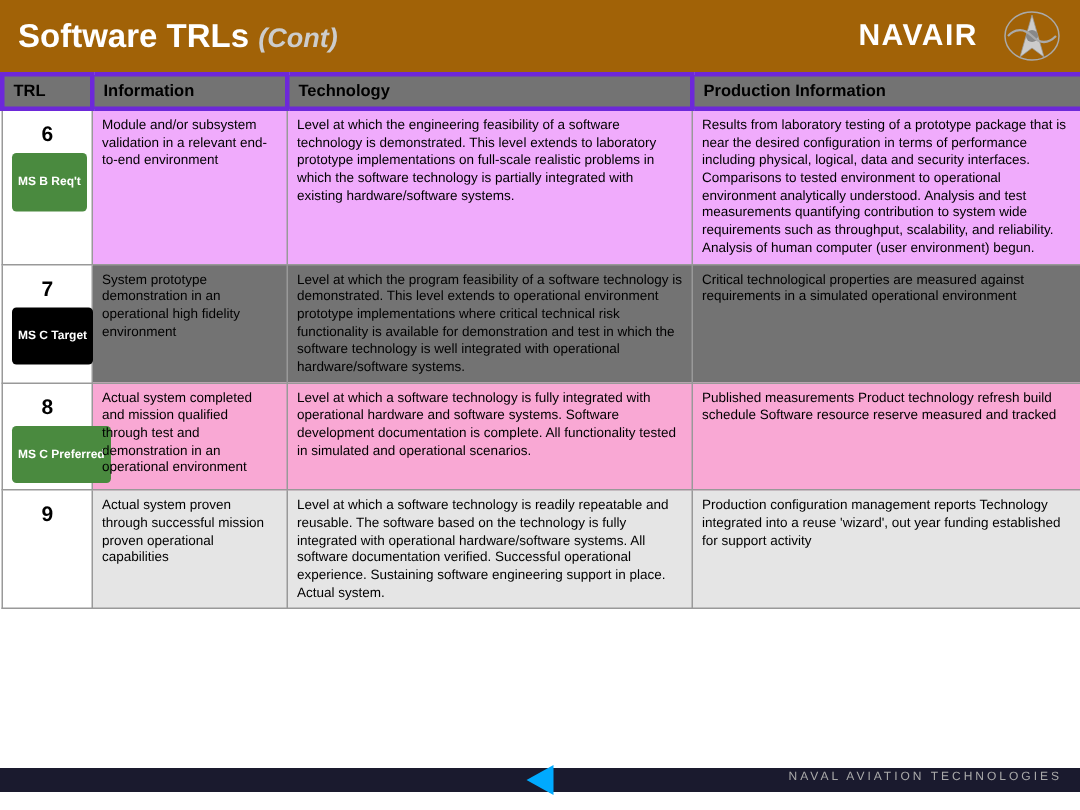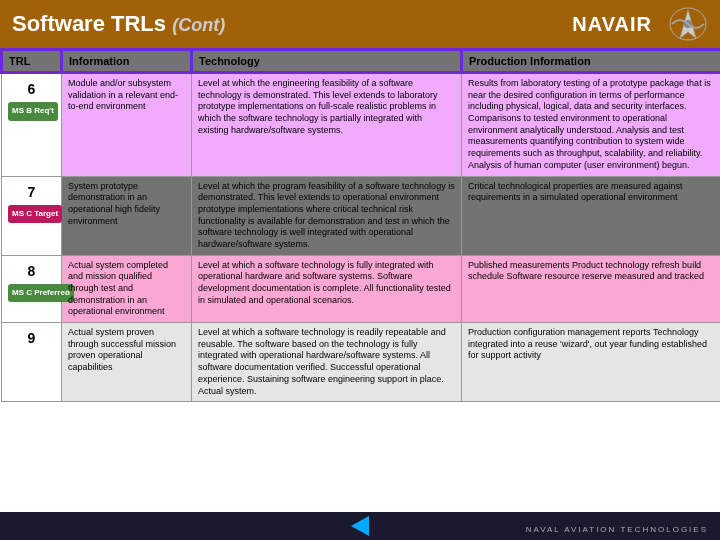--- a/index.html
+++ b/index.html
@@ -82,44 +82,44 @@
 
     .trl-cell {
       font-size: 14px;
       font-weight: bold;
       text-align: center;
       vertical-align: top;
       padding-top: 6px;
     }
     .badge {
       display: inline-block;
-      padding: 4px 4px;
+      padding: 14px 4px;
       border-radius: 3px;
       font-size: 8px;
       font-weight: bold;
       color: #fff;
       margin-top: 4px;
       white-space: nowrap;
     }
     .badge-green { background: #4a8a3f; }
-    .badge-blue { background: #be185d; }
+    .badge-blue { background: #000000; }
 
     
     .row-6 td { background: #f0abfc; }
     .row-7 td { background: #737373; }
     .row-8 td { background: #f9a8d4; }
     .row-9 td { background: #e5e5e5; }
 
     .row-6 .trl-cell, .row-7 .trl-cell, .row-8 .trl-cell, .row-9 .trl-cell {
       background: inherit;
     }
 
     
     .footer {
-      height: 28px;
+      height: 16px;
       background: #1a1a2e;
       display: flex;
       align-items: center;
       justify-content: center;
       gap: 8px;
     }
     .footer-triangle {
       width: 0;
       height: 0;
       border-top: 10px solid transparent;

